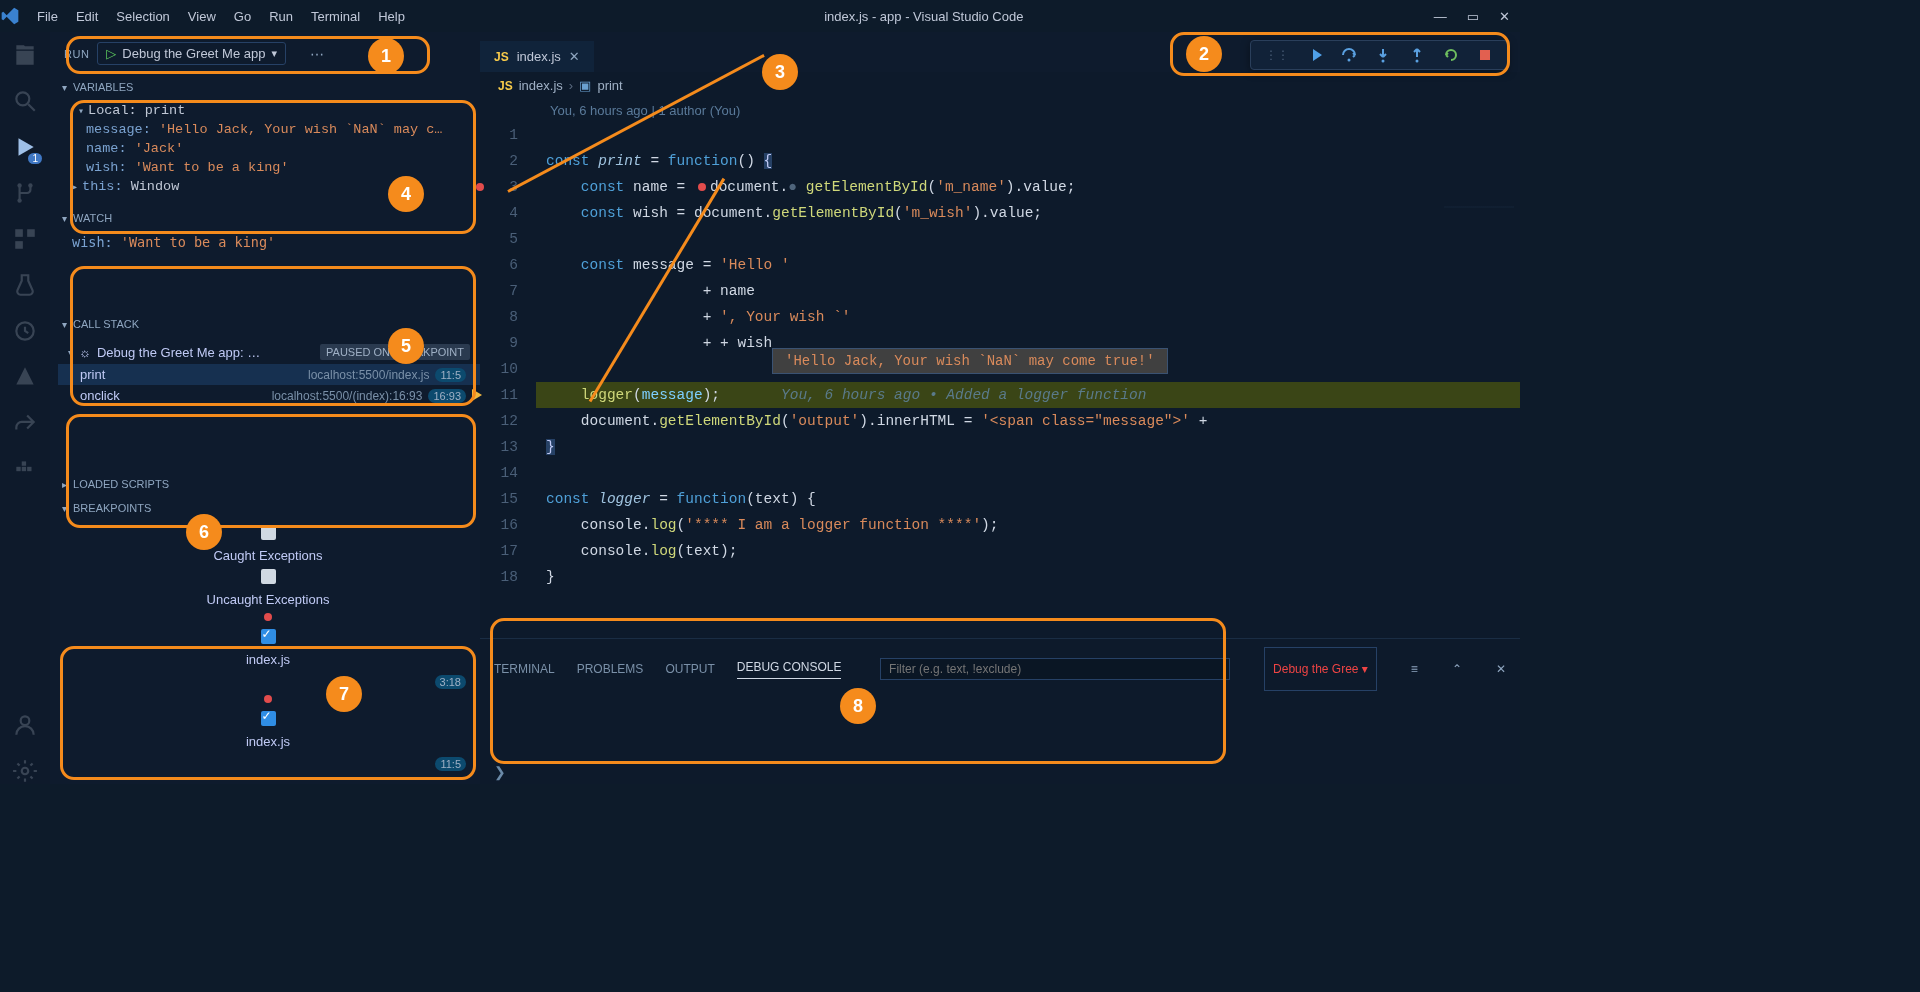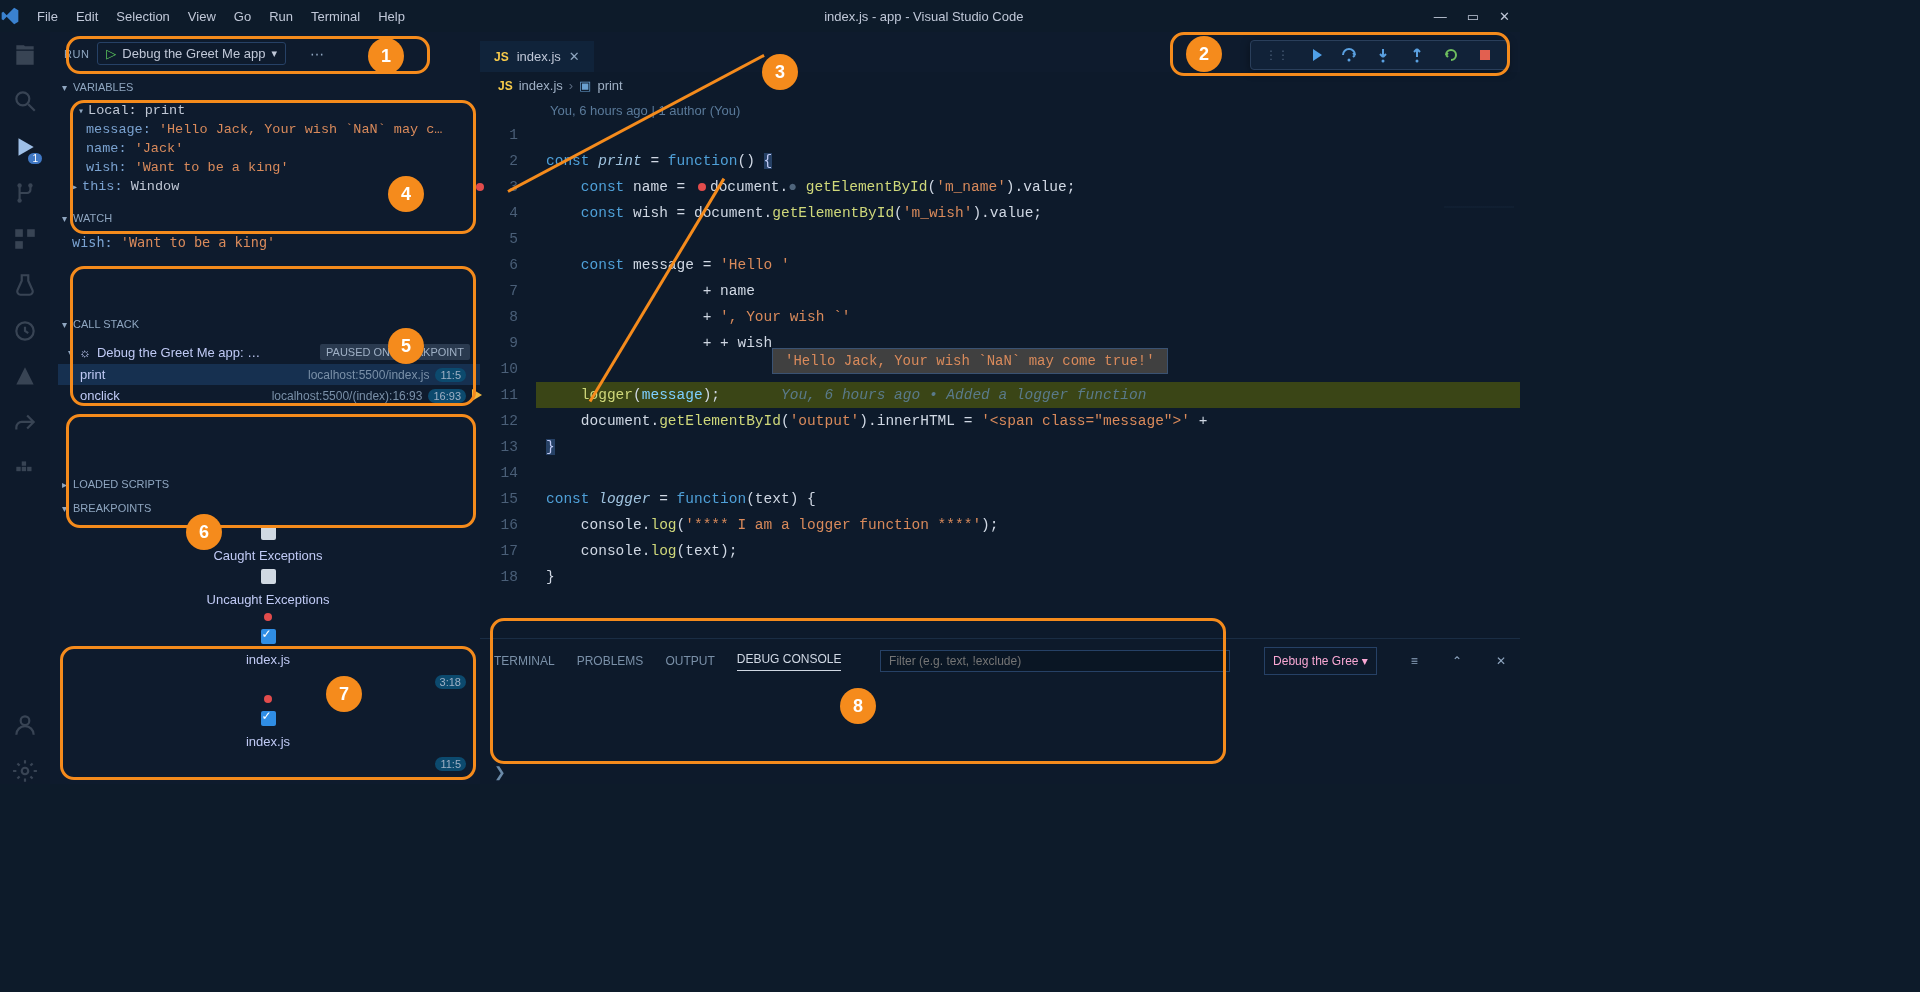--- a/index.html
+++ b/index.html
@@ -131,21 +131,21 @@
   height:146px; border-top:1px solid #1a2d44;
   background:#0d1a2b; display:flex; flex-direction:column;
 }
 .panel-tabs { display:flex; align-items:center; gap:22px; padding:8px 14px; font-size:12px; color:#7a90a8;}
 .panel-tabs .ptab.active { color:#d0d8e4; border-bottom:1px solid #d0d8e4; padding-bottom:4px;}
 .filter-input {
   flex:0 0 350px; background:#0a1624;
   border:1px solid #264166; color:#7a90a8;
   padding:3px 8px; font-size:12px; margin-left:auto;
 }
-.scope-sel { border:1px solid #264166; padding:6px 8px; font-size:12px; color:#f9a8d4; margin-left:12px;text-align:right;}
+.scope-sel { border:1px solid #264166; padding:14px 8px; font-size:12px; color:#ef4444; margin-left:12px;text-align:right;}
 .prompt { padding:4px 14px; color:#6a8aa8; margin-top:auto;}
 .minimap { position:absolute; top:84px; right:6px; width:70px; height:110px; background:linear-gradient(#1a2d44 0 2px,transparent 2px 4px) repeat; opacity:.25; }
 
 
 .ann-box { position:absolute; border:3px solid #f58b1c; border-radius:14px; pointer-events:none;}
 .ann-num {
   position:absolute; width:36px; height:36px; border-radius:50%;
   background:#f58b1c; color:#fff; font-weight:bold; font-size:18px;
   display:flex; align-items:center; justify-content:center; pointer-events:none;
 }

